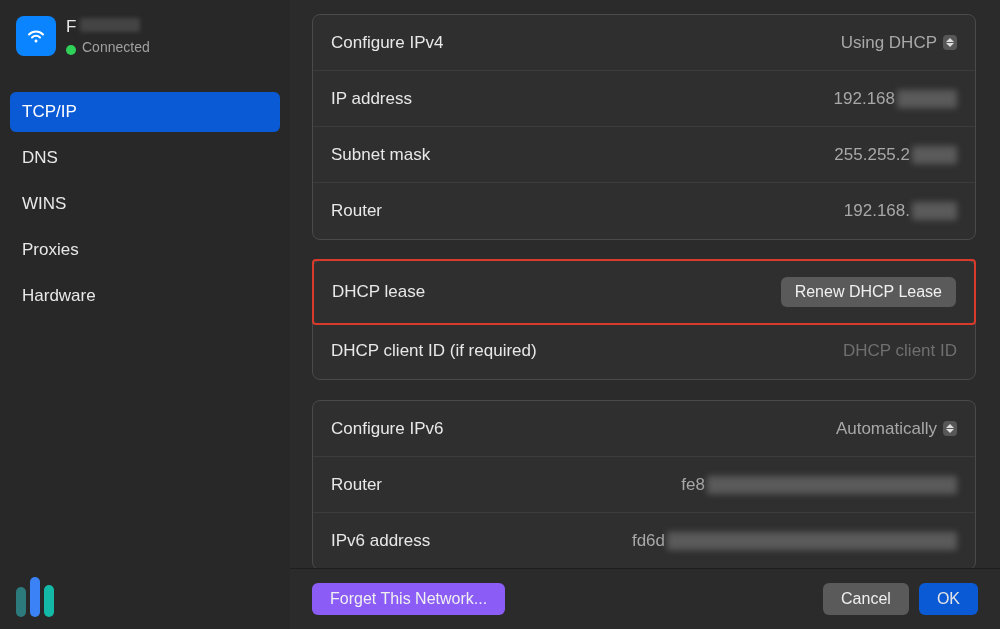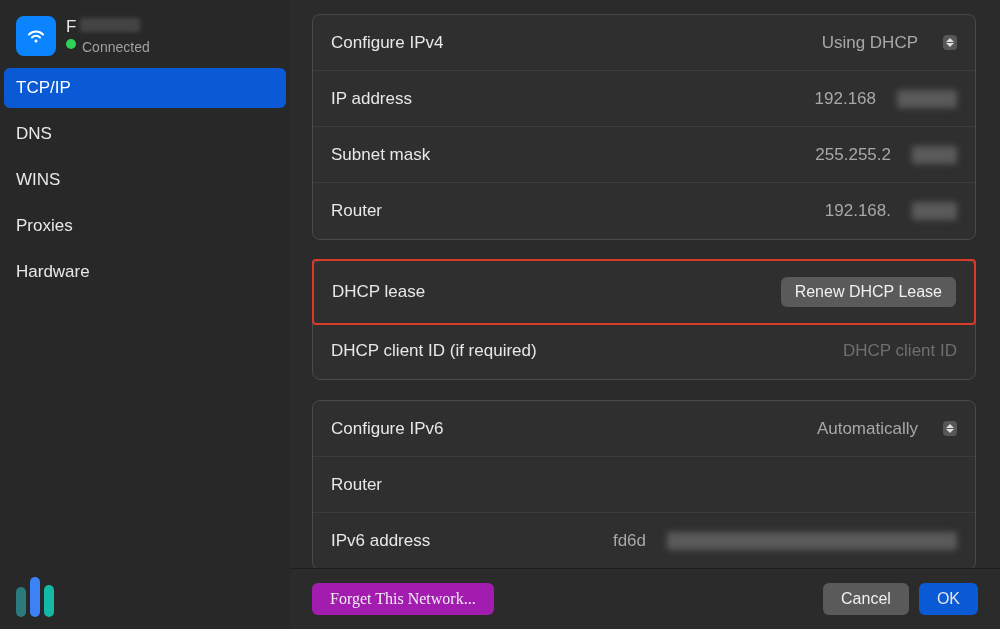--- a/index.html
+++ b/index.html
@@ -55,33 +55,34 @@
       display: inline-block;
       width: 60px;
       height: 14px;
       background: #444;
       filter: blur(2px);
       border-radius: 2px;
       vertical-align: middle;
     }
     .connection-status {
       display: flex;
-      align-items: flex-start;
+      align-items: flex-end;
       gap: 6px;
       font-size: 14px;
       color: #a0a0a0;
     }
     .status-dot {
       width: 10px;
       height: 10px;
       background: #30d158;
       border-radius: 50%;
     }
     .sidebar-list {
-      padding: 0 4px;
+      padding: 0 10px;
+      margin-top: 24px;
     }
     .sidebar-item {
       padding: 10px 12px;
       font-size: 17px;
       border-radius: 6px;
       margin-bottom: 6px;
       cursor: pointer;
       color: #e8e8e8;
     }
     .sidebar-item.selected {
@@ -137,21 +138,21 @@
     }
     .row-label {
       font-size: 17px;
       color: #e8e8e8;
     }
     .row-value {
       font-size: 17px;
       color: #a8a8a8;
       display: flex;
       align-items: center;
-      gap: 21px;
+      gap: 2px;
     }
     .value-blur {
       display: inline-block;
       height: 18px;
       background: #5a5a5a;
       filter: blur(3px);
       border-radius: 2px;
     }
     .w-small { width: 60px; }
     .w-med { width: 45px; }
@@ -213,23 +214,22 @@
     .btn.secondary {
       background: #5a5a5a;
       color: #f0f0f0;
       margin-left: 20px;
     }
     .btn.primary {
       background: #0a5ad6;
       color: #e5e5e5;
     }
     .btn.forget {
-      background: #a21caf;
+      background: #8b5cf6;
       color: #f0f0f0;
-      font-family: Liberation Serif, serif;
     }
   </style>
 </head>
 <body>
 
 <div class="sidebar">
   <div class="network-header">
     <div class="wifi-icon-box">
       <svg width="24" height="24" viewBox="0 0 24 24" fill="none">
         <path d="M12 18.5c.8 0 1.5-.7 1.5-1.5s-.7-1.5-1.5-1.5-1.5.7-1.5 1.5.7 1.5 1.5 1.5z" fill="#fff"></path>
@@ -318,20 +318,24 @@
         <div class="row-value">
           <span>Automatically</span>
           <span class="select-chevrons">
             <span class="chev up"></span>
             <span class="chev down"></span>
           </span>
         </div>
       </div>
       <div class="row">
         <div class="row-label">Router</div>
+        <div class="row-value">
+          <span>fe8</span>
+            <span class="value-blur w-long"></span>
+        </div>
       </div>
       <div class="row">
         <div class="row-label">IPv6 address</div>
         <div class="row-value">
           <span>fd6d</span>
             <span class="value-blur w-xlong"></span>
         </div>
       </div>
     </div>
 

